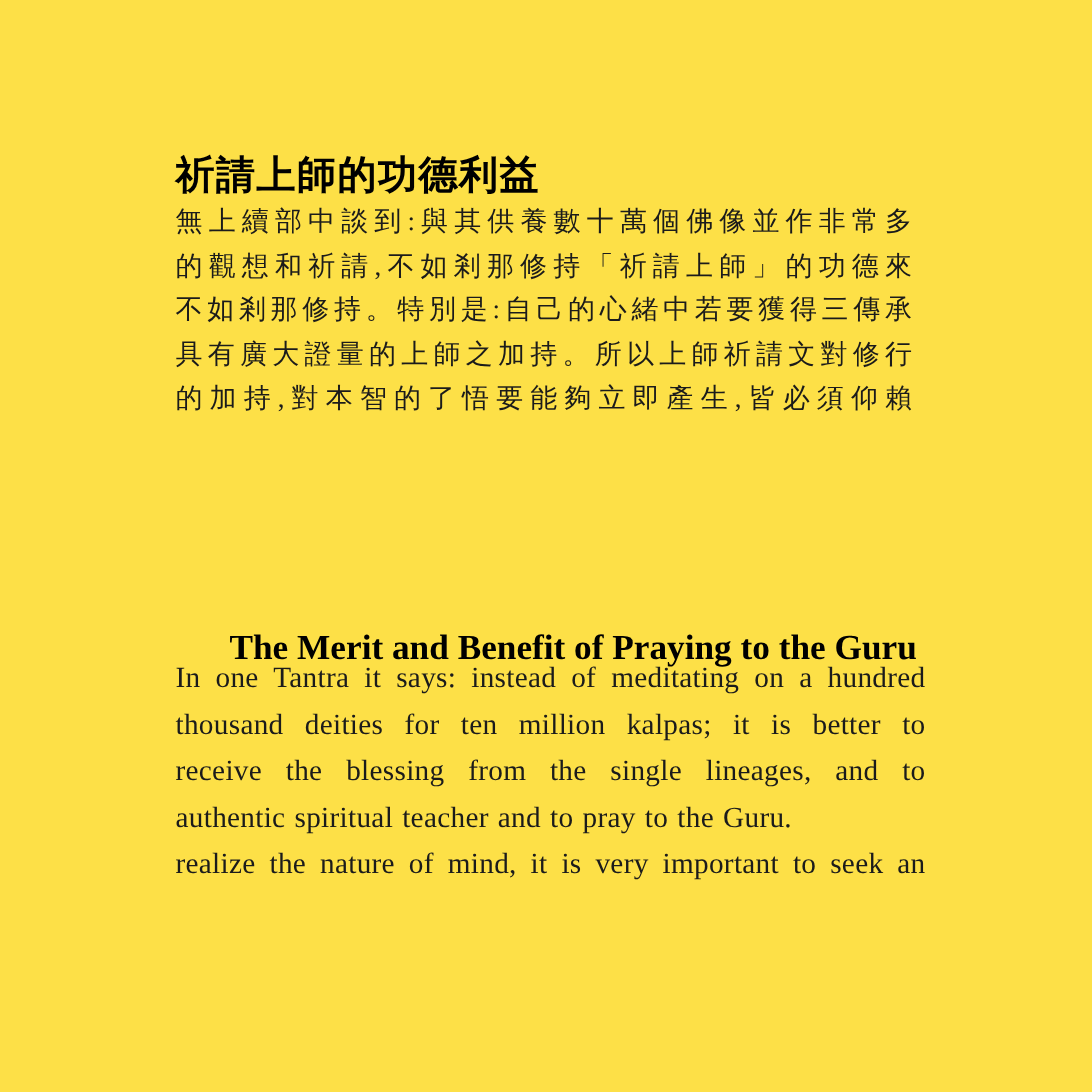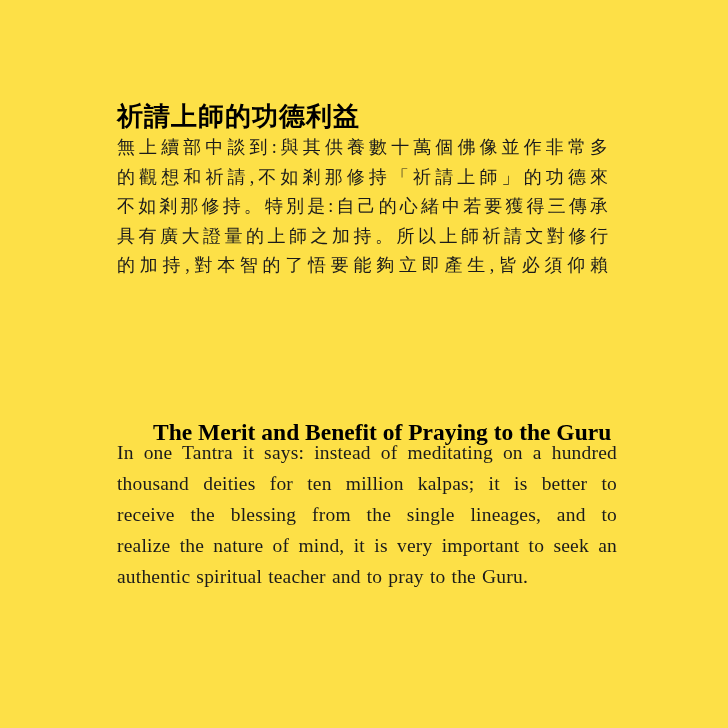--- a/index.html
+++ b/index.html
@@ -98,18 +98,18 @@
       <div class="line">具有廣大證量的上師之加持。所以上師祈請文對修行</div>
       <div class="line">的加持,對本智的了悟要能夠立即產生,皆必須仰賴</div>
     </div>
 
     <h2 class="en-heading">The Merit and Benefit of Praying to the Guru</h2>
 
     <div class="en-body">
       <div class="line">In one Tantra it says: instead of meditating on a hundred</div>
       <div class="line">thousand deities for ten million kalpas; it is better to</div>
       <div class="line">receive the blessing from the single lineages, and to</div>
+      <div class="line last">authentic spiritual teacher and to pray to the Guru.</div>
       <div class="line">realize the nature of mind, it is very important to seek an</div>
-      <div class="line last">authentic spiritual teacher and to pray to the Guru.</div>
     </div>
 
   </div>
 </div>
 
 </body></html>

